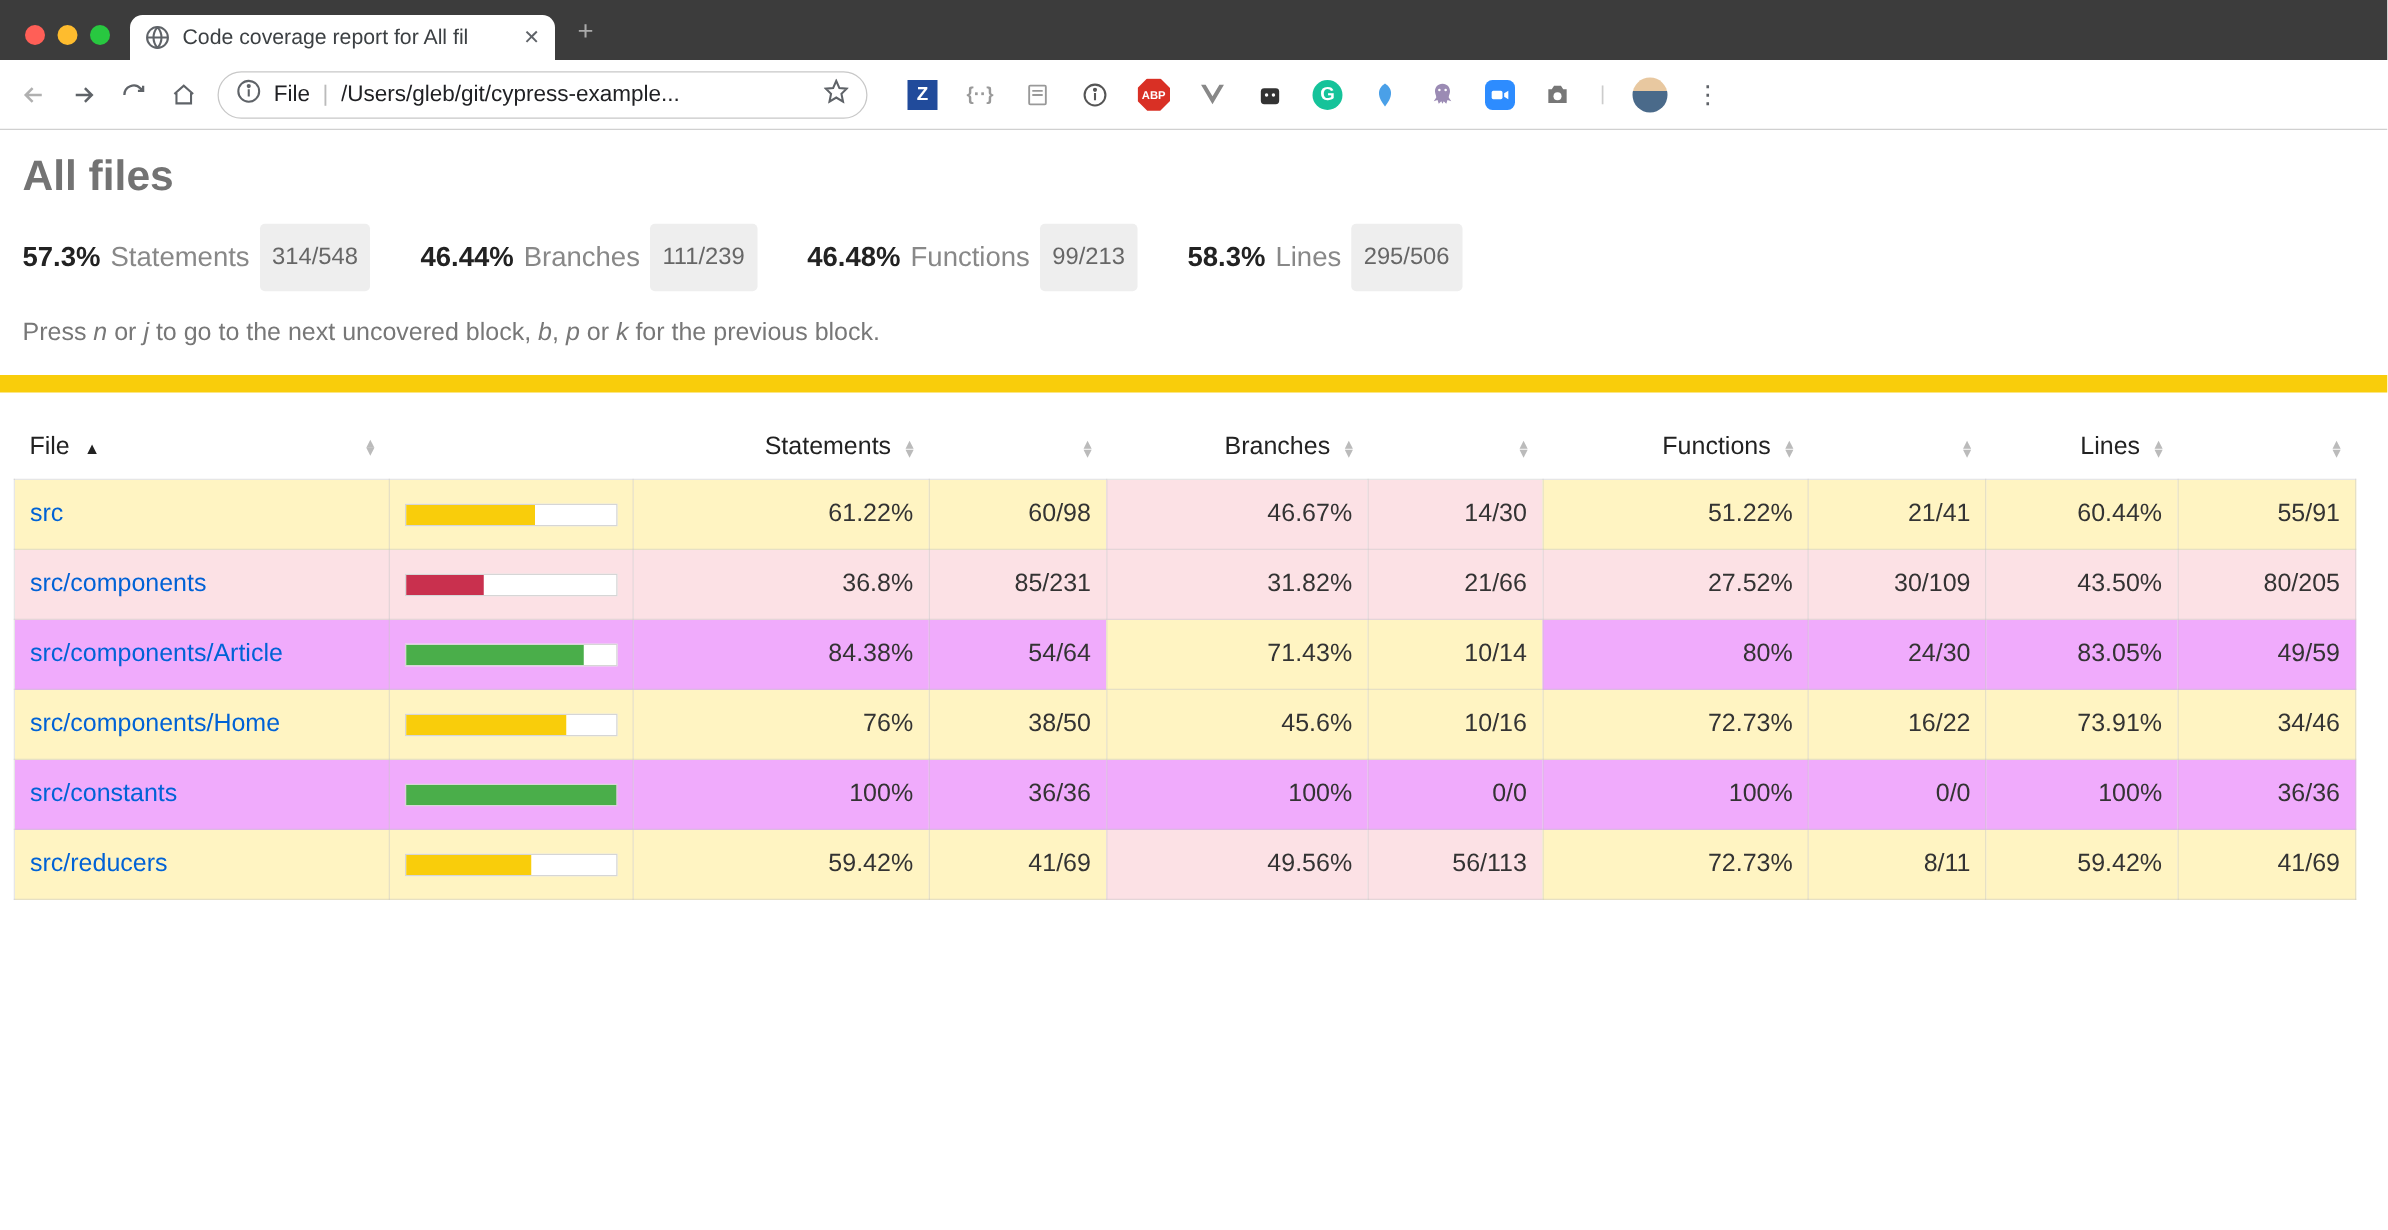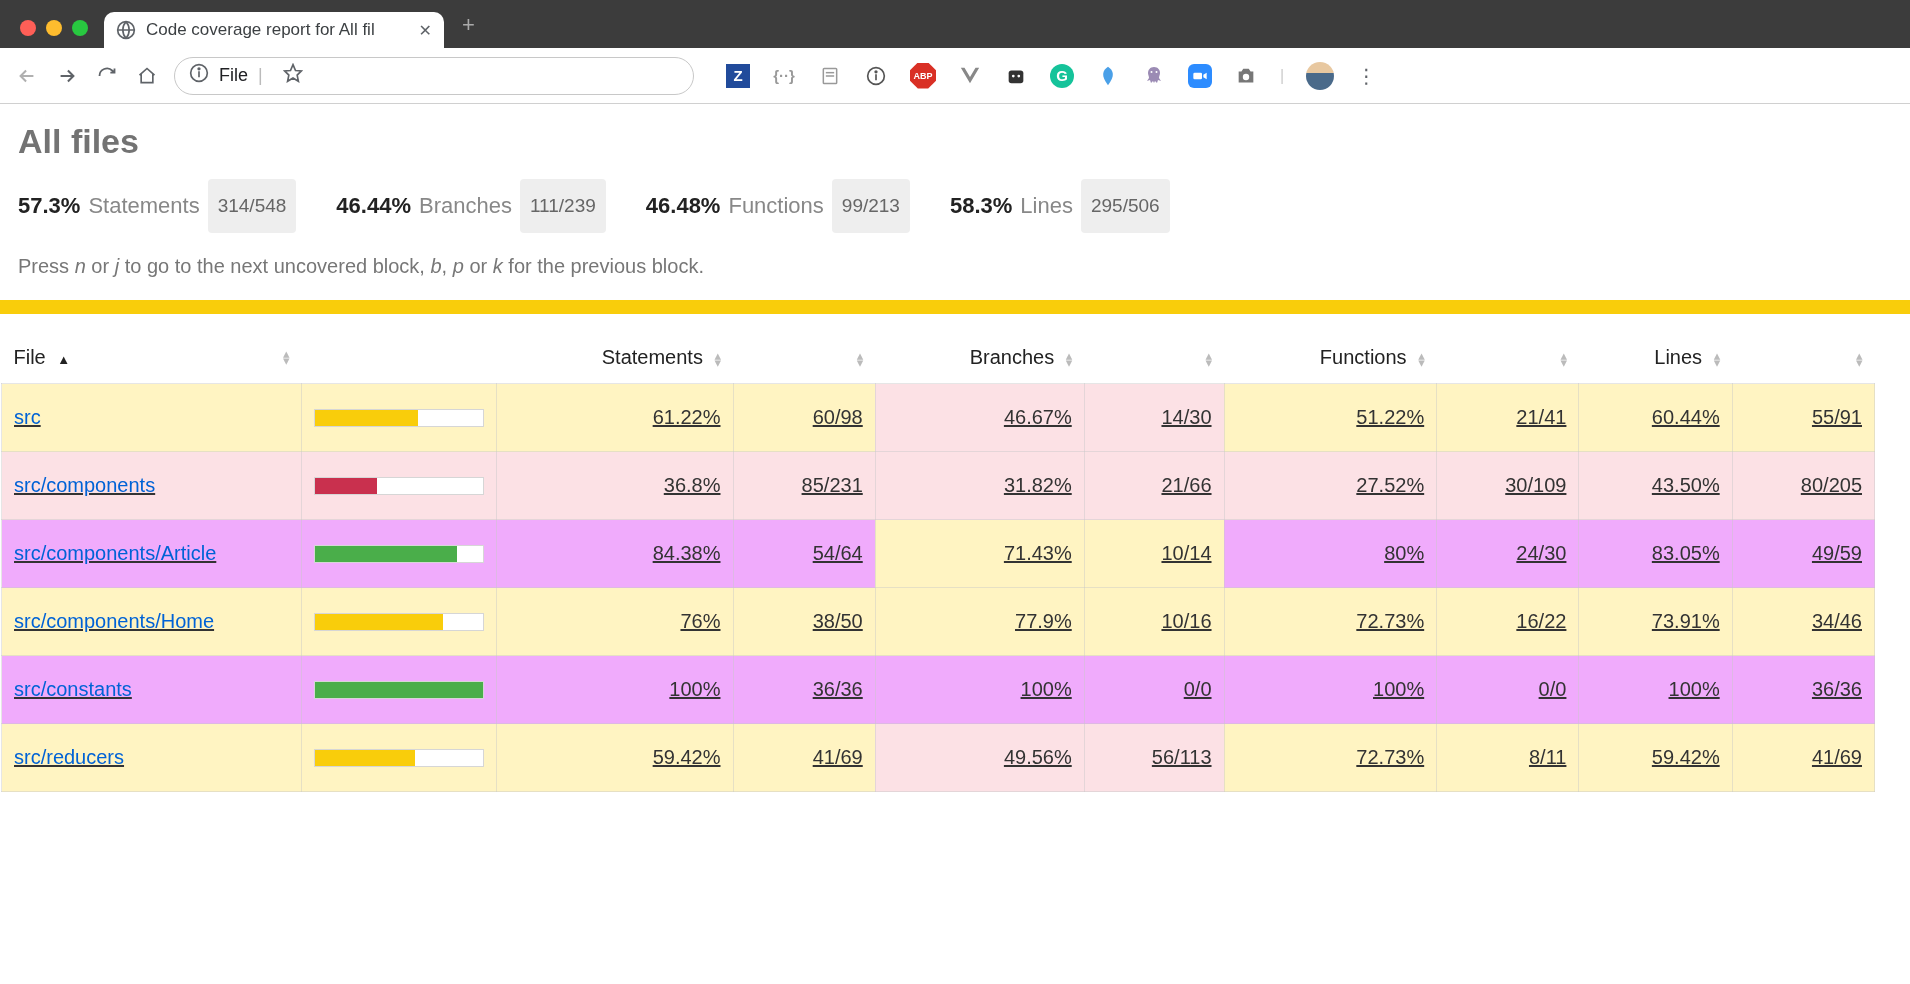--- a/index.html
+++ b/index.html
@@ -40,27 +40,27 @@
   .summary { display: flex; gap: 40px; margin: 0 12px 22px 18px; font-size: 22px; align-items: center; flex-wrap: wrap; }
   .summary-item { display: flex; align-items: center; gap: 8px; }
   .summary-item .pct { font-weight: 700; color: #222; }
   .summary-item .label { color: #888; }
   .summary-item .frac { background: #eee; padding: 16px 10px; border-radius: 4px; color: #666; font-size: 19px; }
   .help-text { color: #777; font-size: 20px; margin: 0 0 22px 18px; }
   .help-text i { font-style: italic; }
   .status-bar { height: 14px; background: #f9cd0b; width: 100%; margin-bottom: 22px; }
 
   
-  .cov-table { width: calc(100% - 36px); margin: 0 1px; border-collapse: collapse; }
+  .cov-table { width: calc(100% - 36px); margin: 0 11px; border-collapse: collapse; }
   .cov-table th { text-align: left; font-weight: 400; font-size: 20px; color: #222; padding: 10px 12px 14px 12px; position: relative; }
   .cov-table th.num { text-align: right; }
   .cov-table th .sorter { color: #bbb; font-size: 13px; margin-left: 6px; display: inline-flex; flex-direction: column; line-height: 7px; vertical-align: middle; }
   .cov-table th .sorter.far { position: absolute; right: 12px; top: 14px; }
   .cov-table th .sorted-ind { color: #222; margin-left: 6px; font-size: 13px; }
-  .cov-table tbody tr { height: 68px; text-decoration: underline; }
+  .cov-table tbody tr { height: 56px; }
   .cov-table td { padding: 0 12px; font-size: 20px; border: 1px solid rgba(200,200,200,0.45); }
   .cov-table td.num { text-align: right; }
   .cov-table td.file a { color: #0062d6; text-decoration: none; }
   .bg-high { background: #f0abfc; }
   .bg-med  { background: #fff4c2; }
   .bg-low  { background: #fce1e5; }
   .bar-cell { width: 190px; }
   .bar { width: 170px; height: 18px; border: 1px solid #d6d6d6; background: #fff; position: relative; }
   .bar .fill { height: 100%; }
   .fill-high { background: #4aae4a; }
@@ -115,20 +115,21 @@
   <div class="omnibox">
     <span class="info-icon">
       <svg width="20" height="20" viewBox="0 0 24 24" fill="none" stroke="currentColor" stroke-width="2">
           <circle cx="12" cy="12" r="10"></circle>
           <line x1="12" y1="10" x2="12" y2="17"></line>
           <circle cx="12" cy="7" r="1" fill="currentColor"></circle>
         </svg>
     </span>
     <span class="file-label">File</span>
     <span class="sep">|</span>
+    <span class="url">/Users/gleb/git/cypress-example...</span>
     <span class="star">
       <svg width="20" height="20" viewBox="0 0 24 24" fill="none" stroke="currentColor" stroke-width="2">
           <polygon points="12 2 15 9 22 9.5 17 14.5 18.5 22 12 18 5.5 22 7 14.5 2 9.5 9 9"></polygon>
         </svg>
     </span>
   </div>
   <div class="ext-icons">
     <span class="ext-icon" style="background:#214b9b;color:#fff;">Z</span>
     <span class="ext-icon" style="color:#999;">{··}</span>
     <span class="ext-icon" style="color:#999;">
@@ -338,21 +339,21 @@
         </tr>
         <tr>
           <td class="file bg-med"><a href="#">src/components/Home</a></td>
           <td class="bar-cell bg-med">
             <div class="bar">
               <div class="fill fill-med" style="width:76%"></div>
             </div>
           </td>
           <td class="num bg-med">76%</td>
           <td class="num bg-med">38/50</td>
-          <td class="num bg-med">77.9%</td>
+          <td class="num bg-med">45.6%</td>
           <td class="num bg-med">10/16</td>
           <td class="num bg-med">72.73%</td>
           <td class="num bg-med">16/22</td>
           <td class="num bg-med">73.91%</td>
           <td class="num bg-med">34/46</td>
         </tr>
         <tr>
           <td class="file bg-high"><a href="#">src/constants</a></td>
           <td class="bar-cell bg-high">
             <div class="bar">

